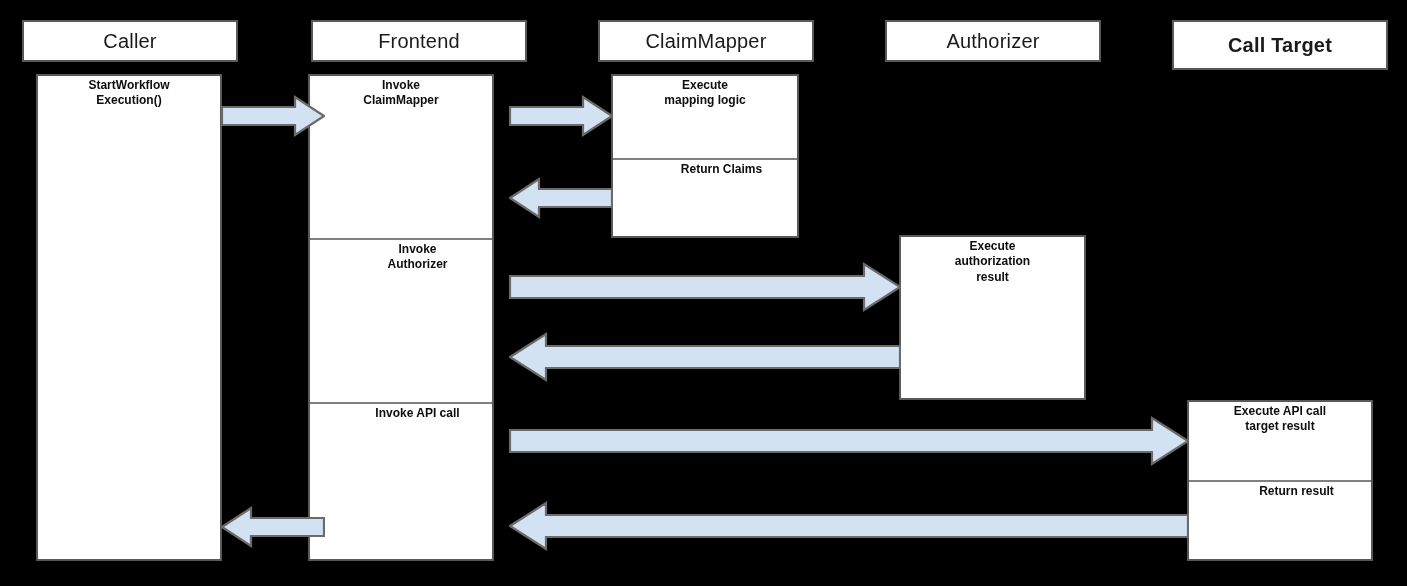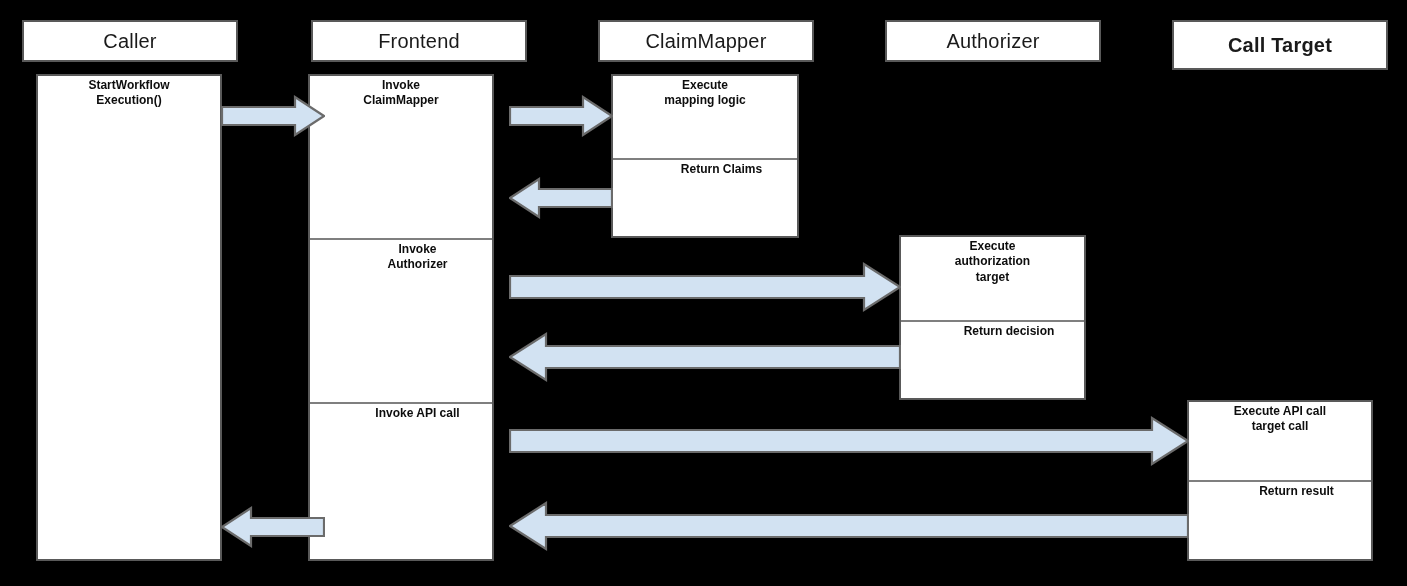--- a/index.html
+++ b/index.html
@@ -132,35 +132,30 @@
         <span class="cell-label">Return Claims</span>
       </span>
     </div>
   </div>
 
   <div class="activation" style="left:899px; top:235px; width:187px; height:165px;">
     <div class="activation-cell" style="height:83px;">
       <span>
         <span class="cell-label">Execute</span>
         <span class="cell-label">authorization</span>
-        <span class="cell-label">target</span>
-      </span>
-    </div>
-    <div class="activation-cell" style="height:82px;">
-      <span>
-        <span class="cell-label">Return decision</span>
+        <span class="cell-label">result</span>
       </span>
     </div>
   </div>
 
   <div class="activation" style="left:1187px; top:400px; width:186px; height:161px;">
     <div class="activation-cell" style="height:78px;border-radius:23px;">
       <span>
         <span class="cell-label">Execute API call</span>
-        <span class="cell-label">target call</span>
+        <span class="cell-label">target result</span>
       </span>
     </div>
     <div class="activation-cell" style="height:79px;">
       <span>
         <span class="cell-label">Return result</span>
       </span>
     </div>
   </div>
 
   <div class="arrow" style="left:221px; top:95px; width:104px; height:42px;">

